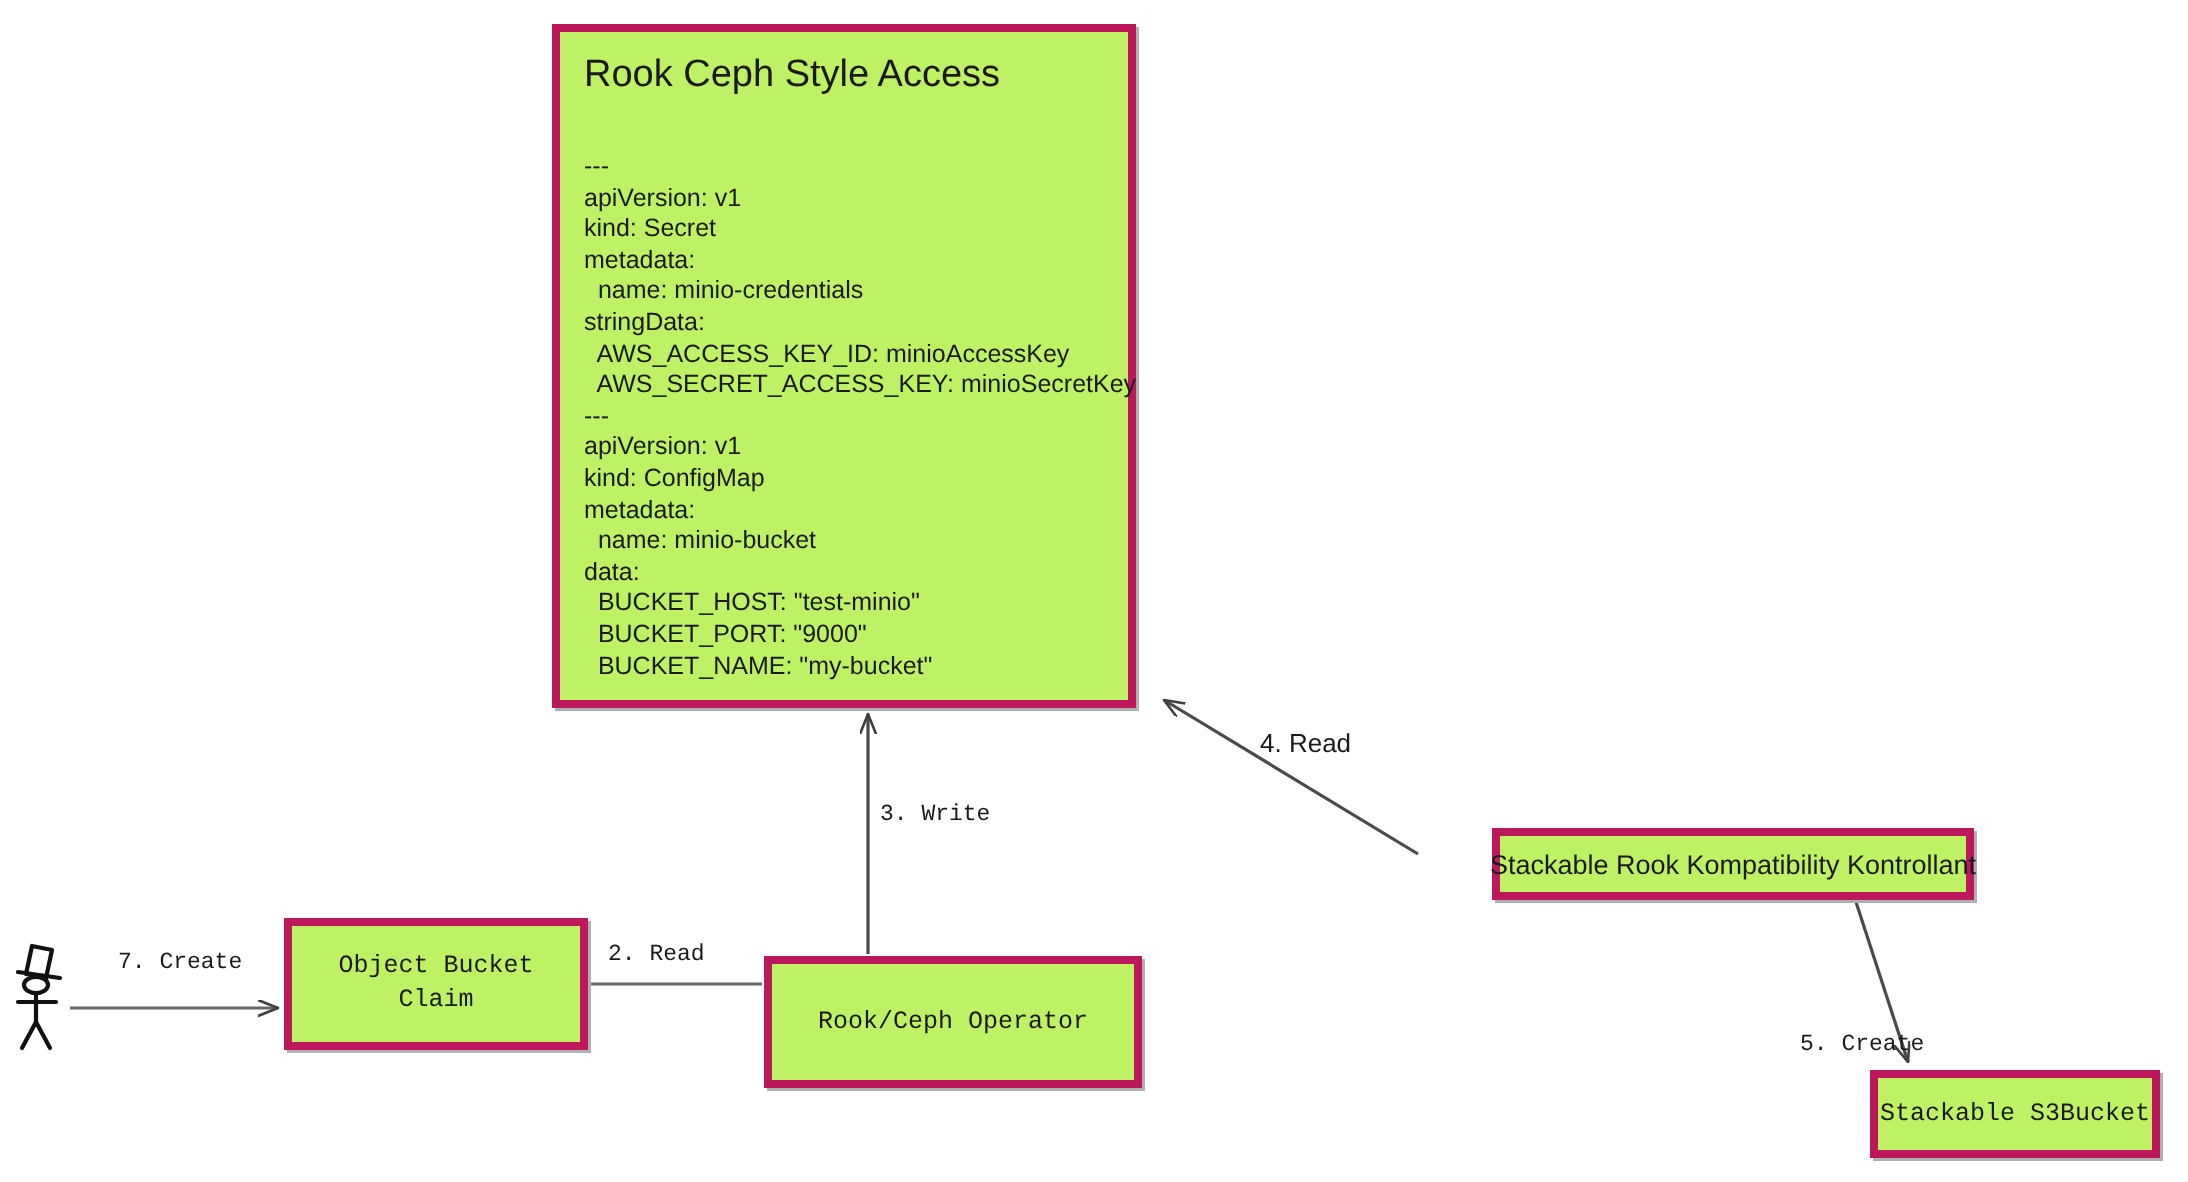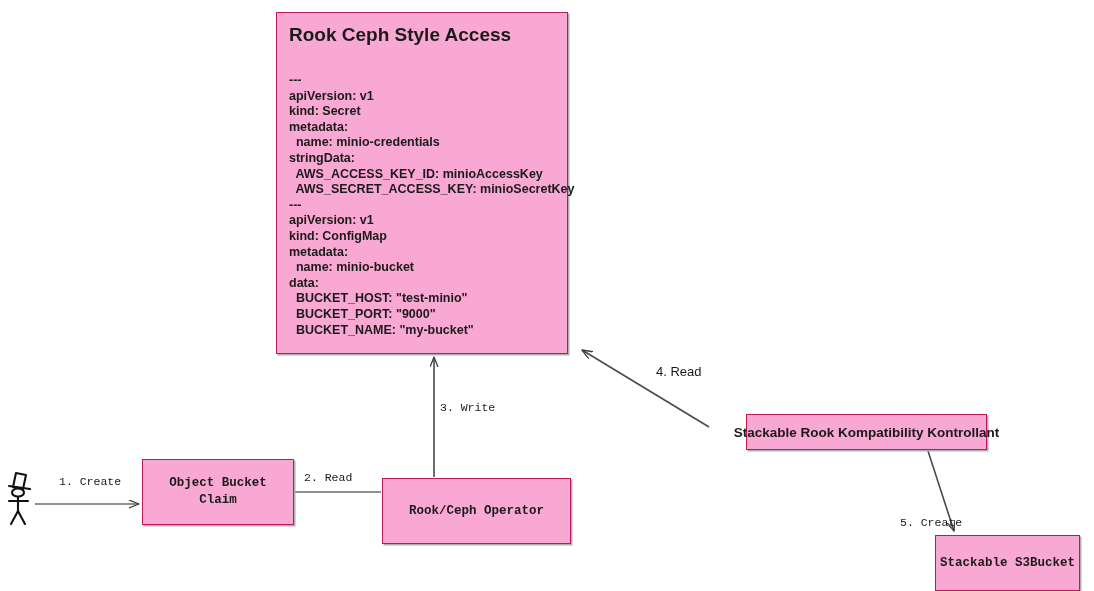--- a/index.html
+++ b/index.html
@@ -23,24 +23,23 @@
     position: absolute;
     left: 0;
     top: 0;
     width: 1094px;
     height: 591px;
     pointer-events: none;
   }
   .node {
     position: absolute;
     box-sizing: border-box;
-    background: #f9a8d4;
-    border: 1px solid #be185d;
+    background: #bef264;
+    border: 4px solid #be185d;
     box-shadow: 1.5px 1.5px 0 0 #b0b0b0;
-    font-weight: bold;
   }
 
   
   #yaml-box {
     left: 276px;
     top: 12px;
     width: 292px;
     height: 342px;
     padding: 10px 12px 0 12px;
   }
@@ -80,40 +79,40 @@
     display: flex;
     align-items: center;
     justify-content: center;
     text-align: center;
     white-space: pre;
     margin-left: 36px;
   }
   #obc-box     { left: 142px; top: 459px; width: 152px; height: 66px; }
   #operator-box{ left: 382px; top: 478px; width: 189px; height: 66px; }
   #skkk-box    { left: 710px; top: 414px; width: 241px; height: 36px; }
-  #s3bucket-box{ left: 935px; top: 535px; width: 145px; height: 56px; }
+  #s3bucket-box{ left: 935px; top: 535px; width: 145px; height: 44px; }
 
   
   .edge-label {
     position: absolute;
     color: #1a1a1a;
     white-space: pre;
   }
   .lbl-mono {
     font-family: "Liberation Mono", monospace;
     font-size: 11.5px;
   }
   .lbl-sans {
     font-family: "Liberation Sans", sans-serif;
     font-size: 13px;
   }
   #lbl-1 { left: 59px;  top: 475px; }
   #lbl-2 { left: 304px; top: 471px; }
   #lbl-3 { left: 440px; top: 401px; }
-  #lbl-4 { left: 656px; top: 364px; }
+  #lbl-4 { left: 630px; top: 364px; }
   #lbl-5 { left: 900px; top: 470px; margin-top: 46px; }
 
   
   #actor {
     position: absolute;
     left: 6px;
     top: 470px;
     width: 34px;
     height: 56px;
   }
@@ -192,19 +191,19 @@
 
   <div class="node node-mono" id="obc-box">Object Bucket
 Claim</div>
 
   <div class="node node-mono" id="operator-box">Rook/Ceph Operator</div>
 
   <div class="node node-sans" id="skkk-box">Stackable Rook Kompatibility Kontrollant</div>
 
   <div class="node node-mono" id="s3bucket-box">Stackable S3Bucket</div>
 
-  <div class="edge-label lbl-mono" id="lbl-1">1. Create</div>
+  <div class="edge-label lbl-mono" id="lbl-1">7. Create</div>
   <div class="edge-label lbl-mono" id="lbl-2">2. Read</div>
   <div class="edge-label lbl-mono" id="lbl-3">3. Write</div>
   <div class="edge-label lbl-sans" id="lbl-4">4. Read</div>
   <div class="edge-label lbl-mono" id="lbl-5">5. Create</div>
 
 </div>
 
 </body></html>

